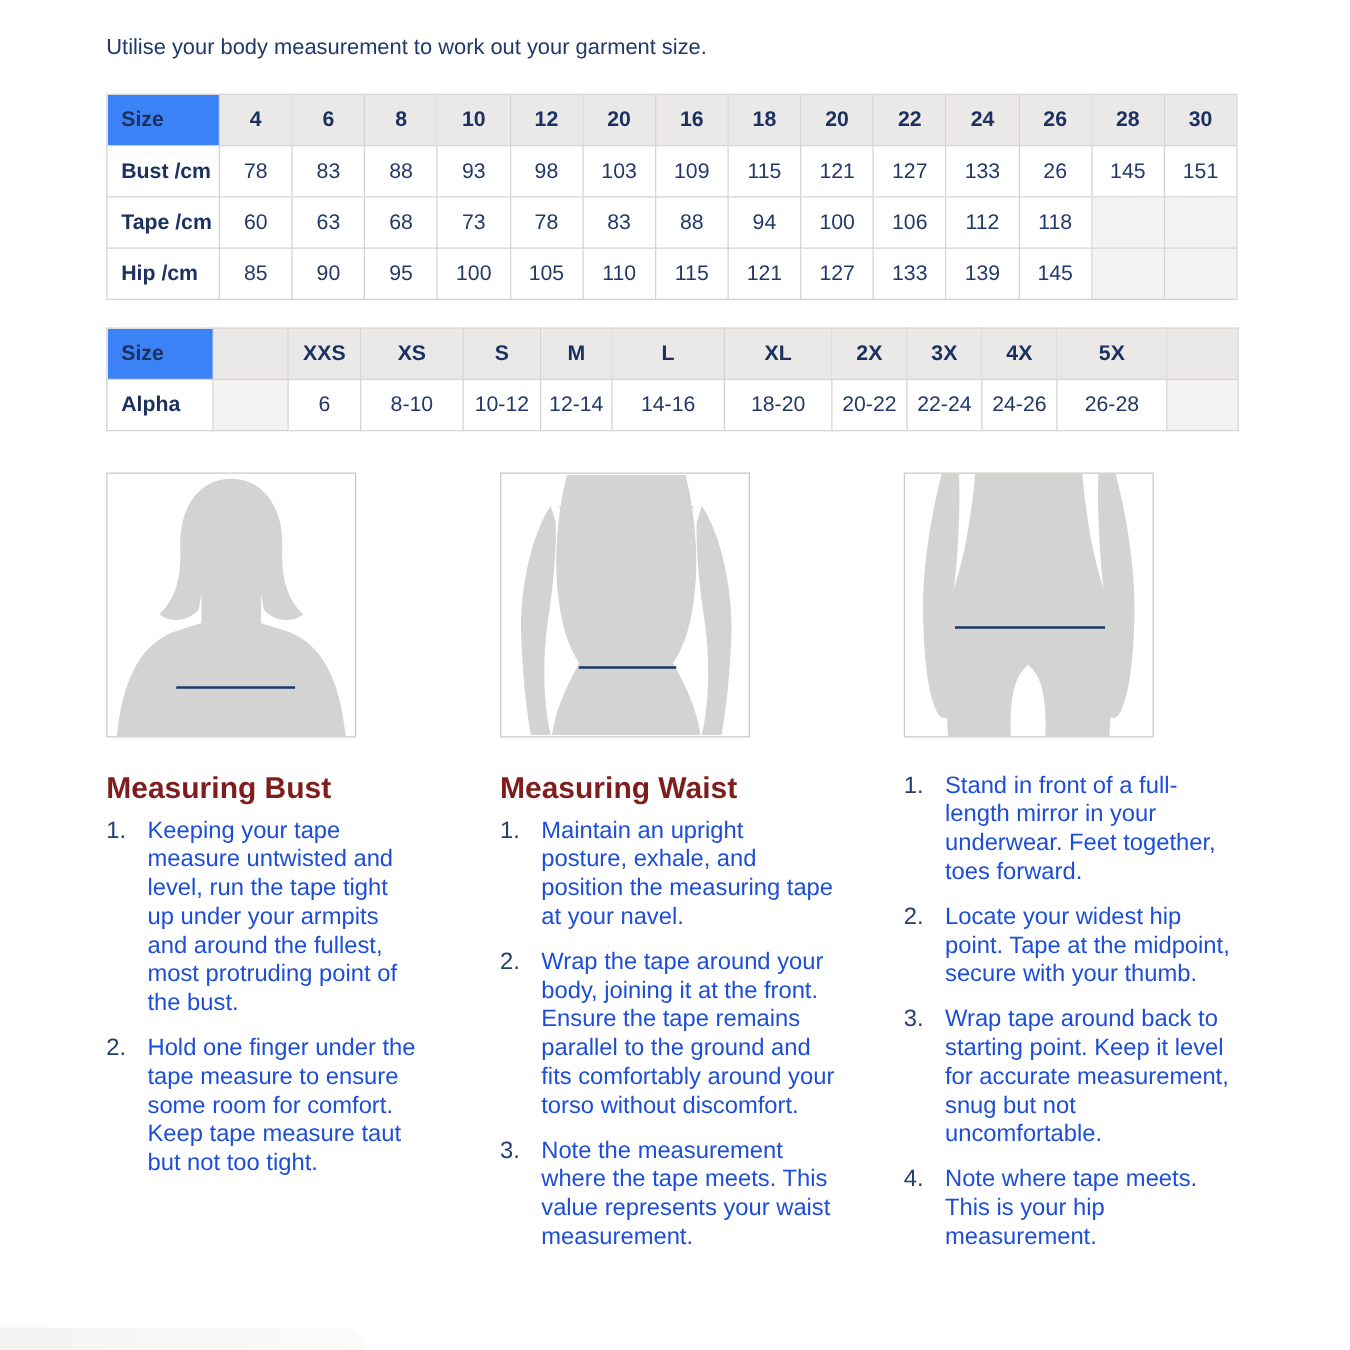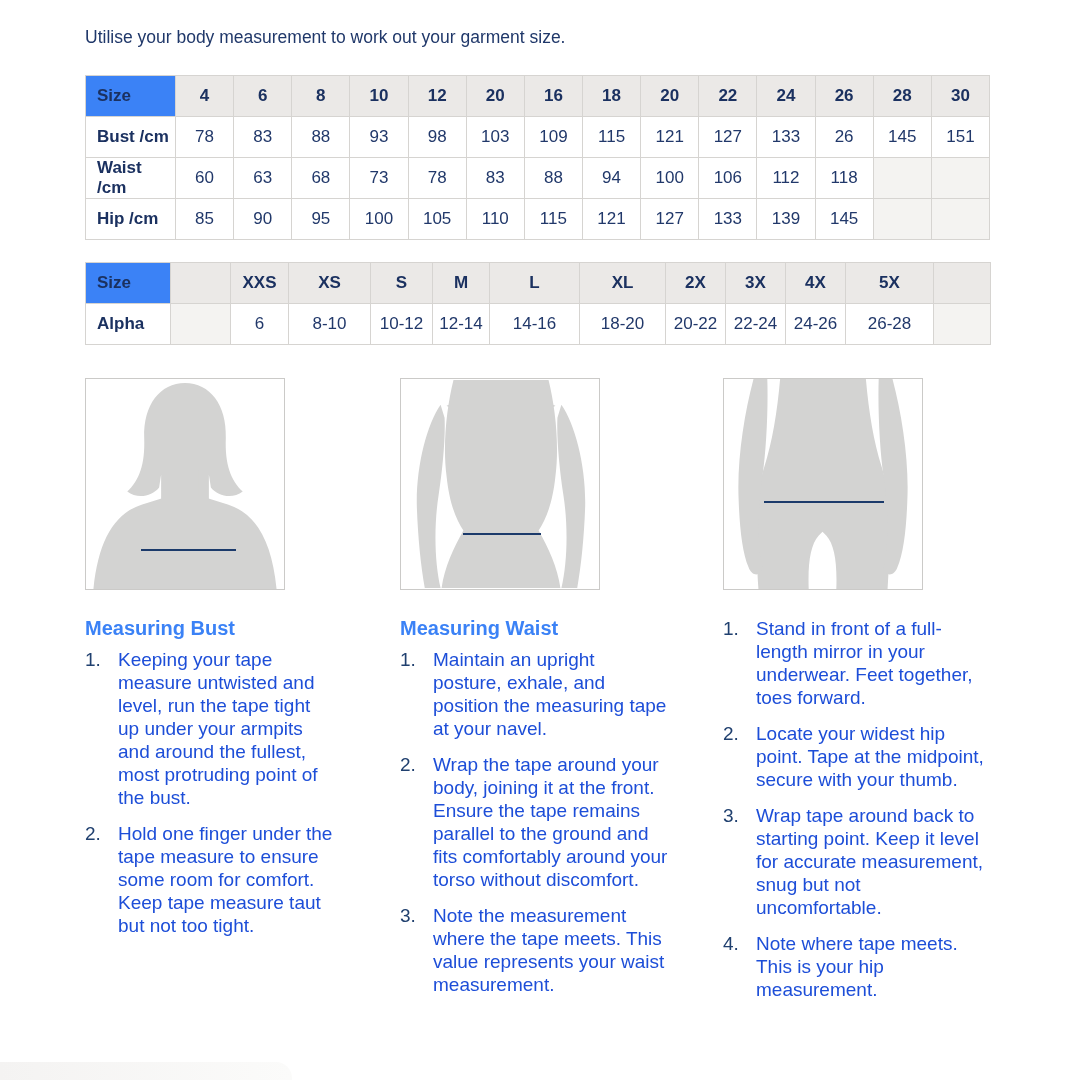--- a/index.html
+++ b/index.html
@@ -34,21 +34,21 @@
     width:200px; height:212px; border:1px solid #cbcac8;
     position:relative; background:#ffffff; overflow:hidden;
   }
   .figbox svg { position:absolute; left:0; top:0; }
   .mline { position:absolute; height:2px; background:#1b3a6b; }
 
   .sections {
     margin-top:27px; display:grid;
     grid-template-columns:315px 323px 267px;
   }
-  .section h2 { font-size:20px; font-weight:bold; color:#3b82f6; margin-bottom:8px; }
+  .section h2 { font-size:24px; font-weight:bold; color:#7f1d1d; margin-bottom:8px; }
   .sec-0 .steps { width:250px; }
   .sec-1 .steps { width:268px; }
   .sec-2 .steps { width:268px; }
   ol.steps { list-style:none; counter-reset:step; }
   ol.steps li {
     counter-increment:step;
     display:grid; grid-template-columns:33px 1fr;
     font-size:19px; line-height:23px; color:#1d4ed8;
     margin-bottom:13px;
   }
@@ -101,21 +101,21 @@
       <td>109</td>
       <td>115</td>
       <td>121</td>
       <td>127</td>
       <td>133</td>
       <td>26</td>
       <td>145</td>
       <td>151</td>
     </tr>
     <tr>
-      <th class="lab">Waist /cm</th>
+      <th class="lab">Tape /cm</th>
       <td>60</td>
       <td>63</td>
       <td>68</td>
       <td>73</td>
       <td>78</td>
       <td>83</td>
       <td>88</td>
       <td>94</td>
       <td>100</td>
       <td>106</td>

